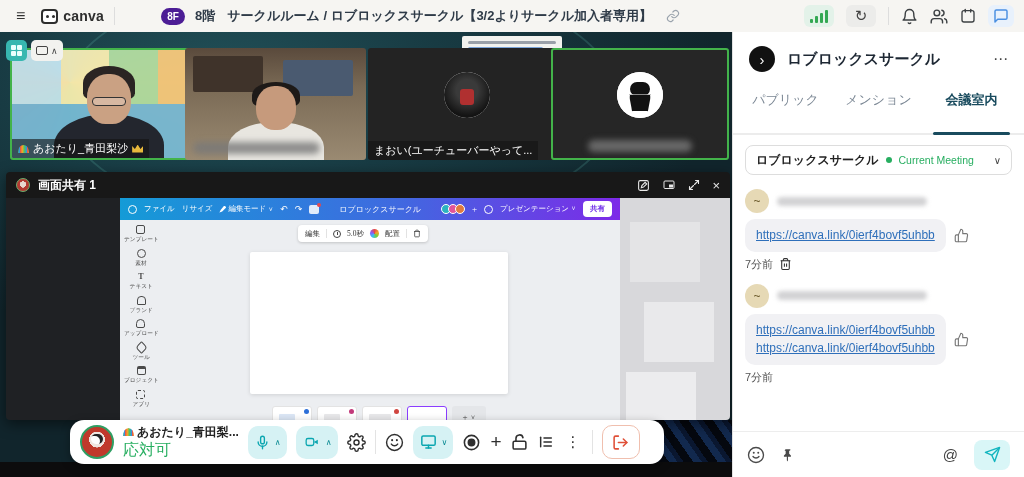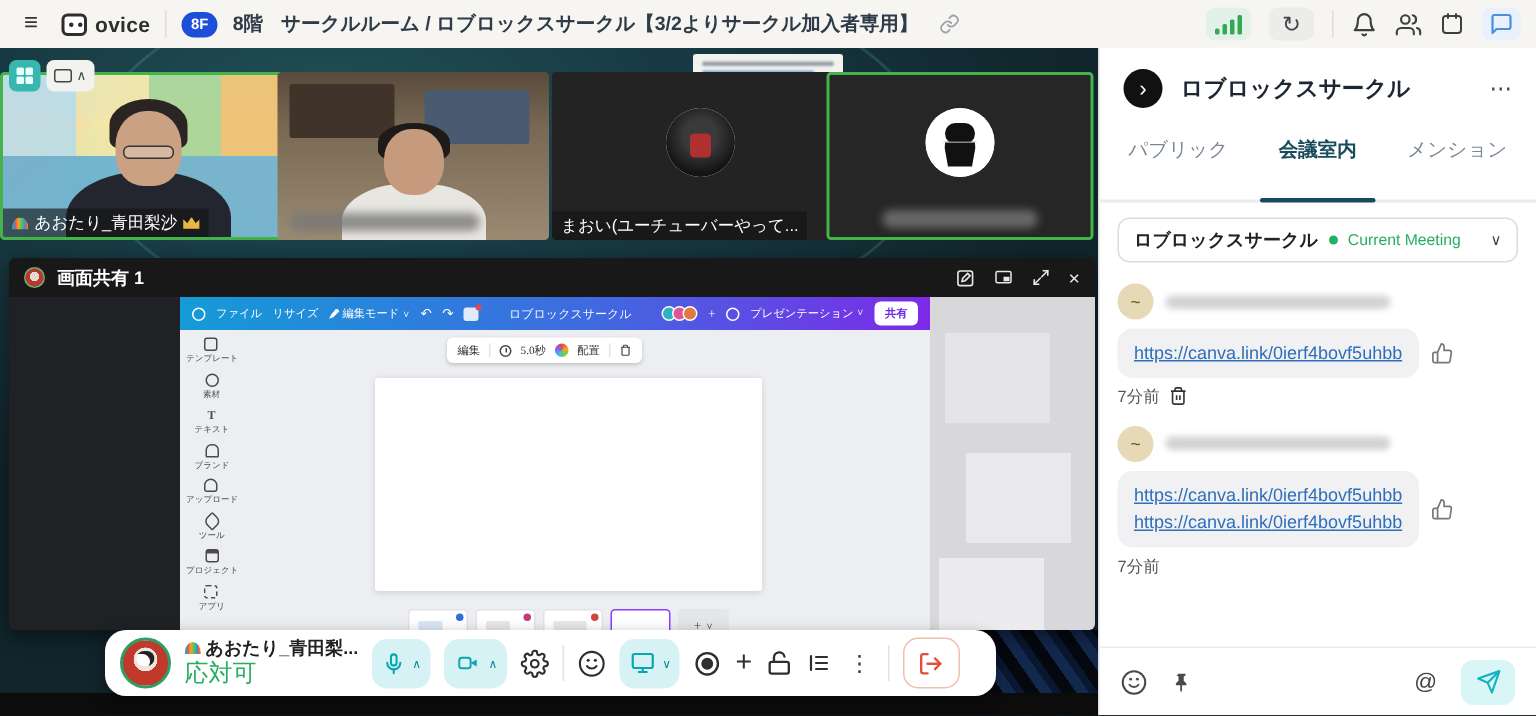--- a/index.html
+++ b/index.html
@@ -8,22 +8,22 @@
 
   
   .topbar { position:absolute; left:0; top:0; width:1024px; height:32px; background:#f6f5f2;
     display:flex; align-items:center; padding:0 10px; gap:10px; z-index:40; }
   .hamburger { font-size:16px; color:#333; padding:0 6px; cursor:pointer; }
   .logo { display:flex; align-items:center; gap:5px; }
   .logo-mark { width:17px; height:15px; border:2px solid #2e2e2e; border-radius:4px; position:relative; background:#fff; }
   .logo-mark::after { content:""; position:absolute; left:3px; top:4px; width:3px; height:3px; border-radius:50%; background:#2e2e2e; box-shadow:6px 0 0 #2e2e2e; }
   .logo-text { font-weight:bold; font-size:14px; color:#2e2e2e; letter-spacing:.2px; }
   .tb-divider { width:1px; height:18px; background:#ddd; }
-  .floor-badge { background:#1d4ed8; color:#fff; font-size:10px; font-weight:bold;
-    min-width:24px; height:17px; border-radius:9px; display:flex; align-items:center; justify-content:center; padding:0 5px; }
+  .floor-badge { background:#4c1d95; color:#fff; font-size:10px; font-weight:bold;
+    min-width:24px; height:17px; border-radius:9px; display:flex; align-items:center; justify-content:center; padding:0 5px;margin-left:36px; }
   .room-title { font-size:13px; font-weight:bold; color:#2f3b48; white-space:nowrap; display:flex; gap:12px; }
   .link-ic { color:#9aa3ad; margin-left:4px; display:flex; align-items:center; cursor:pointer; }
   .tb-right { margin-left:auto; display:flex; align-items:center; gap:12px; }
   .pill-ic { width:30px; height:22px; border-radius:6px; display:flex; align-items:flex-end; justify-content:center; gap:2px; padding-bottom:4px; cursor:pointer; }
   .sig { background:#e3f2e9; }
   .sig span { width:3px; background:#34a853; border-radius:1px; display:block; }
   .refresh { background:#ececea; color:#444; font-size:15px; align-items:center; padding-bottom:0; }
   .tb-ic { color:#3c4043; display:flex; align-items:center; cursor:pointer; }
   .chat-ic-active { background:#e8f1fc; border-radius:6px; padding:3px 5px; color:#4a8fe2; }
 
@@ -49,21 +49,21 @@
   
   .tile { position:absolute; top:16px; height:112px; border-radius:3px; overflow:hidden; background:#202020; z-index:5; }
   .tile.speaking { border:2px solid #43b34a; }
   .tile-label { position:absolute; left:0; bottom:0; max-width:100%; background:rgba(20,20,20,.62);
     color:#fff; font-size:11px; padding:2px 6px; display:flex; align-items:center; gap:4px; white-space:nowrap; }
   .rainbow-chip { width:11px; height:8px; border-radius:6px 6px 0 0; border:2px solid transparent;
     border-bottom:none; background:linear-gradient(90deg,#e5484d,#f5a524,#3ec66d,#3b82f6); clip-path:ellipse(50% 100% at 50% 100%); }
   .crown-chip { width:11px; height:8px; background:#e8b93c; clip-path:polygon(0 100%,0 20%,25% 55%,50% 0,75% 55%,100% 20%,100% 100%); }
   .blur-bar-dark { position:absolute; left:8px; bottom:6px; width:70%; height:12px; background:rgba(120,120,120,.8); border-radius:6px; filter:blur(3px); }
 
-  .tile1 { left:0; width:198px; background:
+  .tile1 { left:10px; width:198px; background:
       linear-gradient(0deg, rgba(0,0,0,.05), rgba(0,0,0,.05)),
       conic-gradient(from 0deg at 30% 30%, #7ec9e8, #f0d66b, #8fd07a, #e89a5a, #7ec9e8);
       background-blend-mode:normal; }
   .tile1 .collage { position:absolute; inset:0;
       background:
        linear-gradient(90deg,#bfe3f0 0 25%,#f5e9b0 25% 50%,#a9d7a0 50% 75%,#f0c27a 75% 100%),
        linear-gradient(0deg,#6fb3d8 0 50%,#cfe8c0 50% 100%);
       background-size:100% 50%,100% 100%; background-repeat:no-repeat; opacity:.9; }
   .person { position:absolute; }
   .p1-body { left:50%; transform:translateX(-50%); bottom:-18px; width:110px; height:62px; border-radius:50% 50% 0 0; background:#23262e; }
@@ -211,21 +211,21 @@
 </style>
 </head>
 <body>
 
 <div class="stage">
 
   <header class="topbar">
     <span class="hamburger">≡</span>
     <div class="logo">
       <span class="logo-mark"></span>
-      <span class="logo-text">ovice</span>
+      <span class="logo-text">canva</span>
     </div>
     <span class="tb-divider"></span>
     <span class="floor-badge">8F</span>
     <div class="room-title">
       <span>8階</span>
       <span>サークルルーム / ロブロックスサークル【3/2よりサークル加入者専用】</span>
     </div>
     <span class="link-ic">
       <svg width="14" height="14" viewBox="0 0 24 24" fill="none" stroke="currentColor" stroke-width="2" stroke-linecap="round">
           <path d="M10 13a5 5 0 0 0 7.5.5l3-3a5 5 0 0 0-7-7l-1.7 1.7"></path>
@@ -562,22 +562,22 @@
     <div class="cp-head">
       <span class="cp-back">
           <span>›</span>
         </span>
       <span class="cp-title">ロブロックスサークル</span>
       <span class="cp-more">⋯</span>
     </div>
 
     <div class="cp-tabs">
       <span class="cp-tab">パブリック</span>
+      <span class="cp-tab">メンション</span>
       <span class="cp-tab active">会議室内</span>
-      <span class="cp-tab">メンション</span>
     </div>
 
     <div class="cp-select">
       <span class="cp-select-name">ロブロックスサークル</span>
       <span class="cp-dot"></span>
       <span class="cp-select-status">Current Meeting</span>
       <span class="cp-select-chev">∨</span>
     </div>
 
     <div class="cp-msgs">

